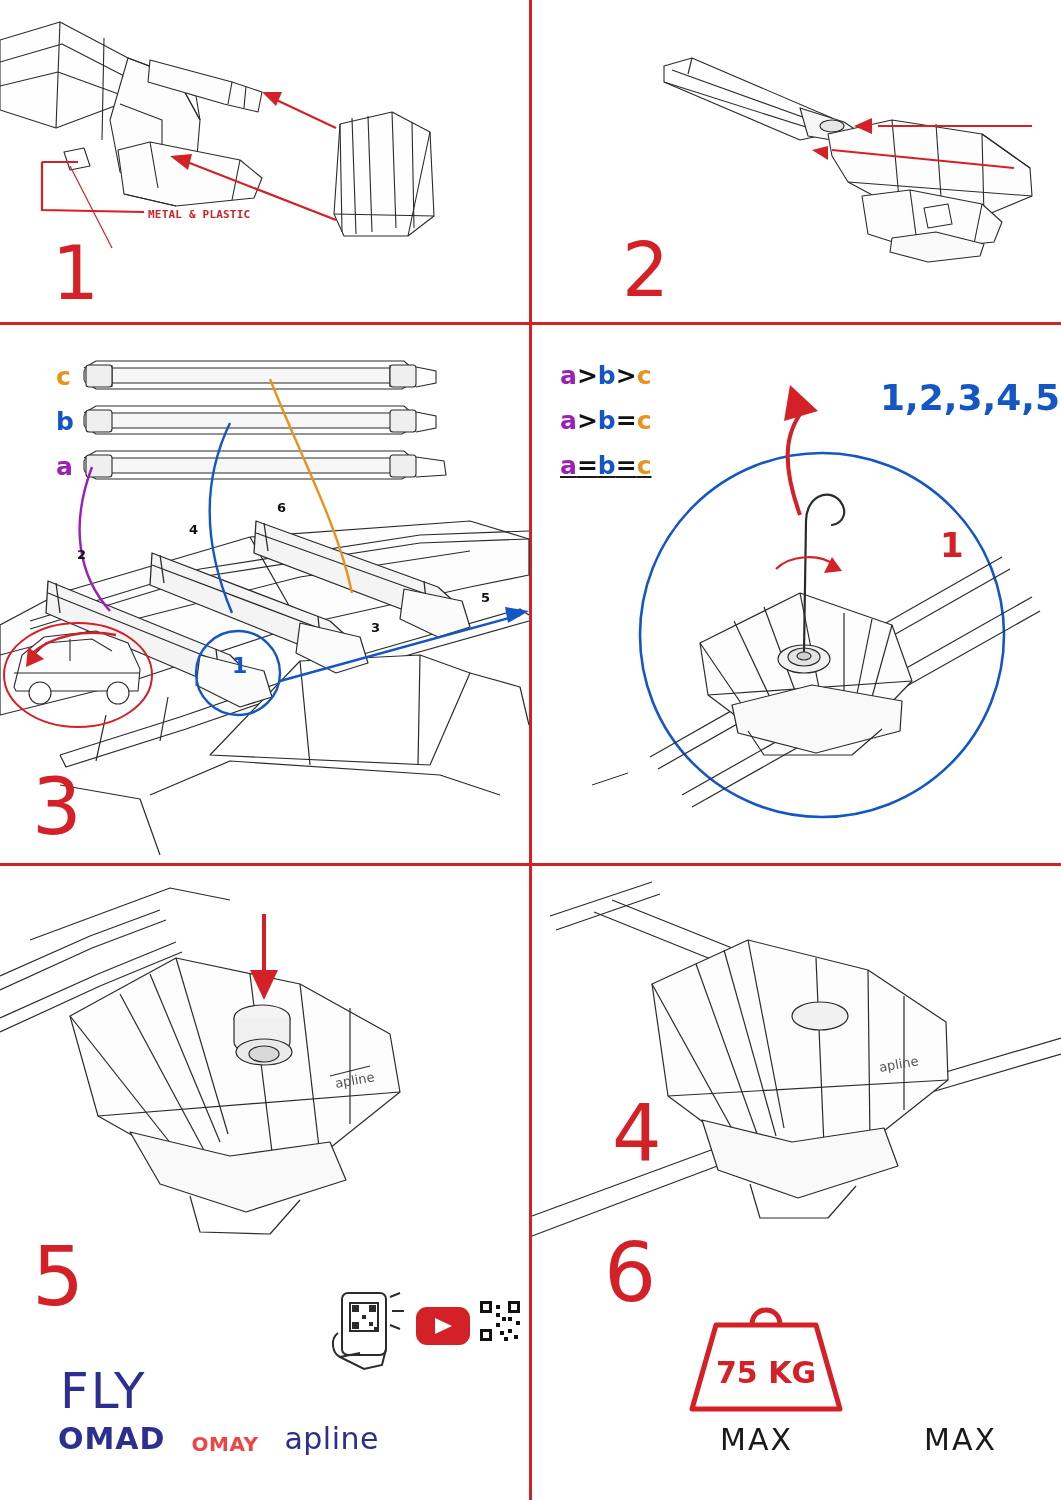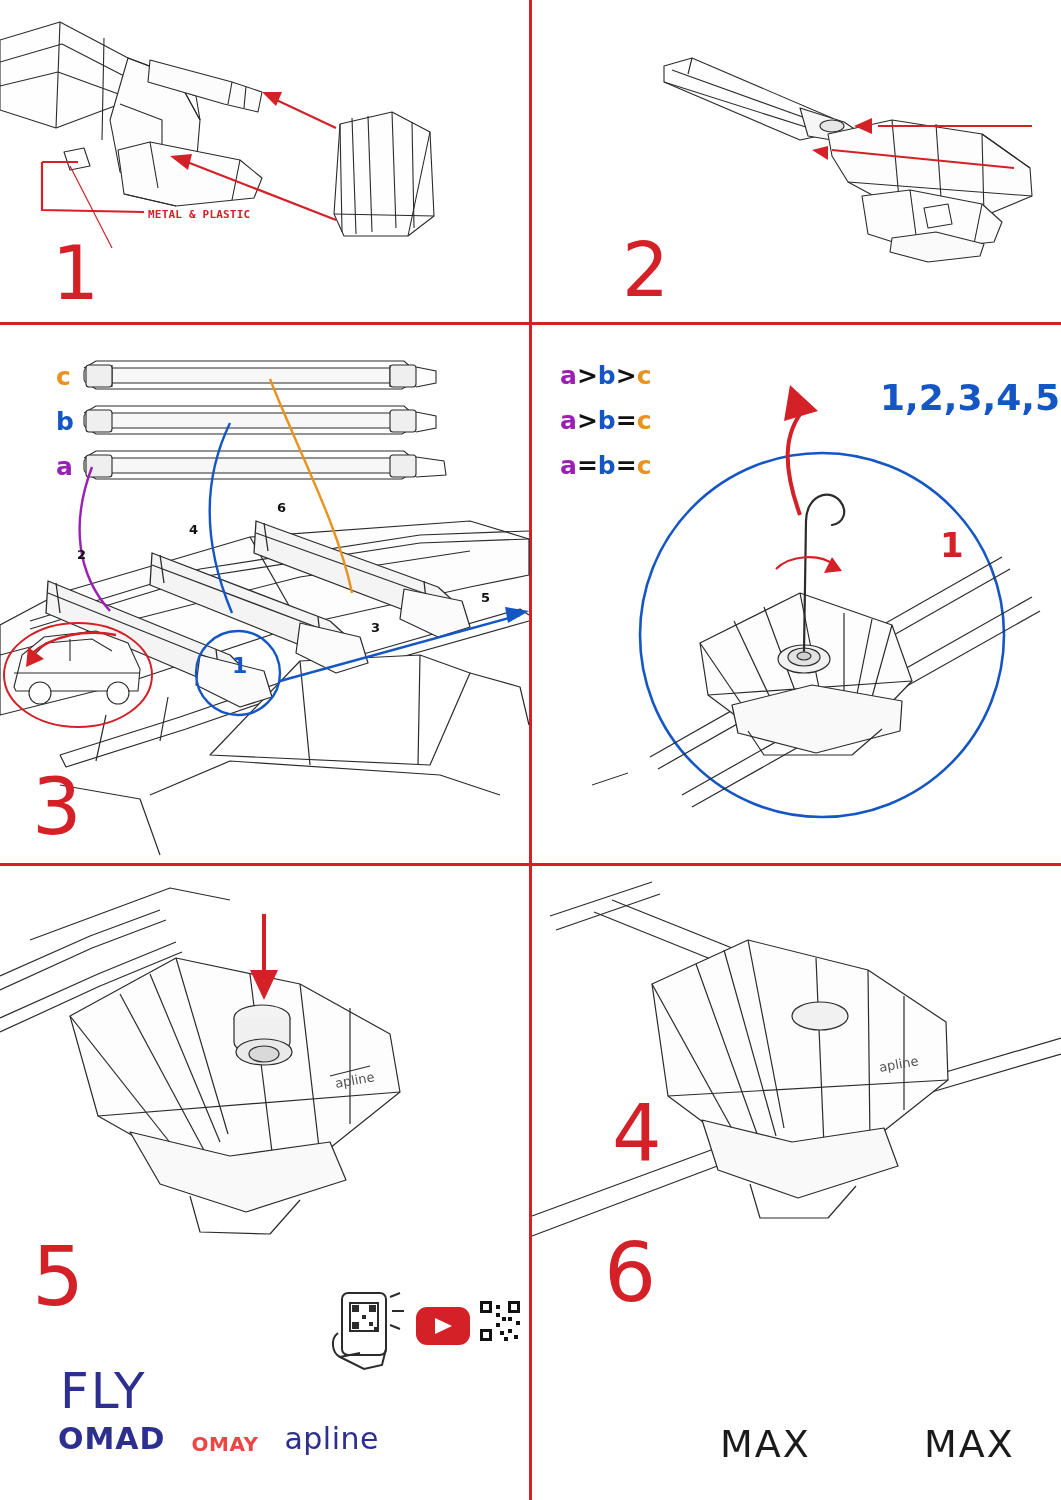--- a/index.html
+++ b/index.html
@@ -90,21 +90,21 @@
   .brandrow{position:absolute;display:flex;align-items:flex-end;gap:26px;}
   .b-acc{font-family:"DejaVu Sans", sans-serif;font-size:30px;color:#2c2f8f;font-weight:400;letter-spacing:.5px;}
   .b-acc .part{color:#d42027;}
   .b-omad{font-family:"DejaVu Sans", sans-serif;font-size:30px;color:#2c2f8f;letter-spacing:1px;font-weight:700;}
   .b-omay{font-family:"DejaVu Sans", sans-serif;font-size:20px;color:#ef4444;font-weight:bold;letter-spacing:.5px;}
   .b-apline{font-family:"DejaVu Sans", sans-serif;font-size:30px;color:#2c2f8f;font-weight:400;letter-spacing:.5px;}
 
   .maxlabel{
     position:absolute;
     font-family:"DejaVu Sans", sans-serif;
-    font-size:38px;
+    font-size:30px;
     letter-spacing:2px;
     color:#1a1a1a;
   }
   .kgtxt{
     font-family:"DejaVu Sans", sans-serif;
     font-size:30px;font-weight:bold;fill:#d42027;
   }
   .kmh{font-family:"DejaVu Sans", sans-serif;font-size:11px;fill:#333;}
   .gaugenum{font-family:"DejaVu Sans", sans-serif;font-size:12px;font-weight:bold;}
 </style>
@@ -324,21 +324,21 @@
 
     <div class="stepnum" style="left:32px;top:443px;font-size:78px;">3</div>
   </div>
 
   <div class="eq" style="left:560px;top:361px;">
     <span style="color:#9b1fb5;">a</span><span style="color:#111;">&gt;</span><span style="color:#1456c4;">b</span><span style="color:#111;">&gt;</span><span style="color:#e8921f;">c</span>
   </div>
   <div class="eq" style="left:560px;top:406px;">
     <span style="color:#9b1fb5;">a</span><span style="color:#111;">&gt;</span><span style="color:#1456c4;">b</span><span style="color:#111;">=</span><span style="color:#e8921f;">c</span>
   </div>
-  <div class="eq" style="left:560px;top:451px;">
+  <div class="eq" style="left:560px;top:451px;text-decoration:underline;">
     <span style="color:#9b1fb5;">a</span><span style="color:#111;">=</span><span style="color:#1456c4;">b</span><span style="color:#111;">=</span><span style="color:#e8921f;">c</span>
   </div>
 
   <div class="panel" style="left:532px;top:325px;width:529px;height:538px;">
     <svg width="529" height="538" viewBox="0 0 529 538">
 
       <circle cx="290" cy="310" r="182" fill="none" stroke="#1456c4" stroke-width="2.6"></circle>
 
       <g fill="none" stroke="#2b2b2b" stroke-width="1.2" stroke-linejoin="round">
 
@@ -510,18 +510,25 @@
         <ellipse cx="288" cy="150" rx="28" ry="14" fill="#f1f1f1"></ellipse>
 
         <path d="M170 254 L260 276 L352 262 L366 300 L266 332 L186 304 Z" fill="#f9f9f9"></path>
         <path d="M218 318 L228 352 L296 352 L324 320"></path>
       </g>
       <text x="348" y="206" font-family="DejaVu Sans, sans-serif" font-size="13" fill="#555" transform="rotate(-10 348 206)">apline</text>
     </svg>
 
     <div class="stepnum" style="left:72px;top:366px;font-size:82px;">6</div>
 
+    <div class="panel" style="left:144px;top:425px;width:180px;height:130px;">
+      <svg width="180" height="130" viewBox="0 0 180 130">
+        <path d="M40 34 L140 34 L164 118 L16 118 Z" fill="#ffffff" stroke="#d42027" stroke-width="5" stroke-linejoin="round"></path>
+        <path d="M76 34 C76 14 104 14 104 34" fill="none" stroke="#d42027" stroke-width="5"></path>
+        <text class="kgtxt" x="90" y="92" text-anchor="middle">75 KG</text>
+      </svg>
+    </div>
     <div class="maxlabel" style="left:188px;top:556px;">MAX</div>
 
     <div class="maxlabel" style="left:392px;top:556px;">MAX</div>
   </div>
 
 </div>
 
 </body></html>

